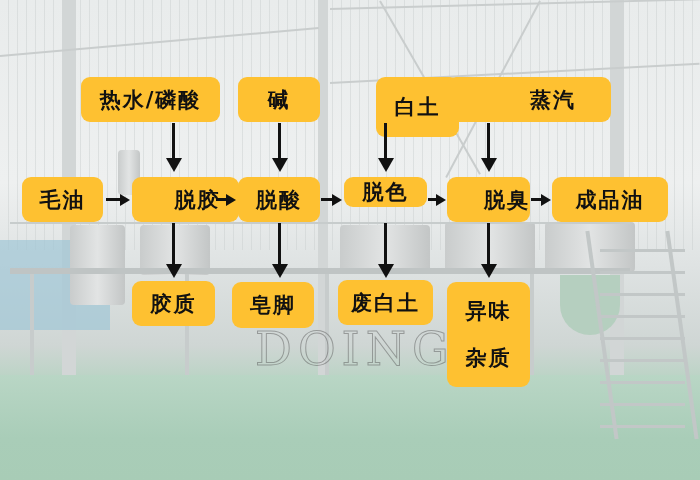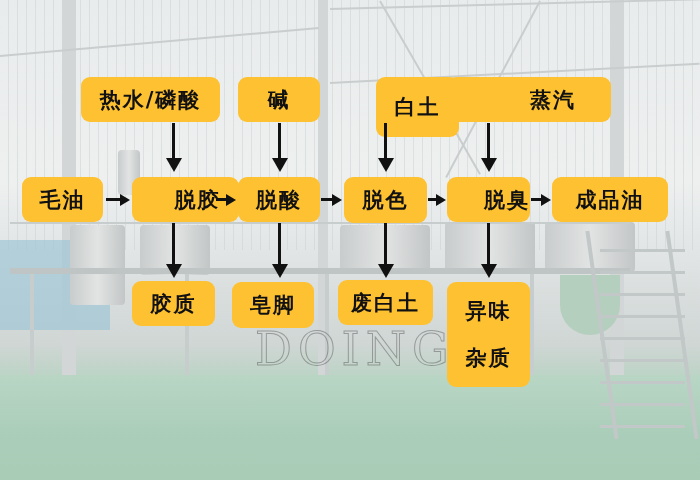--- a/index.html
+++ b/index.html
@@ -80,21 +80,21 @@
 
 <div class="box" style="left:22px;top:177px;width:81px;height:45px;">
   <span>毛油</span>
 </div>
 <div class="box" style="left:132px;top:177px;width:83px;height:45px;padding-left:24px;">
   <span>脱胶</span>
 </div>
 <div class="box" style="left:238px;top:177px;width:82px;height:45px;">
   <span>脱酸</span>
 </div>
-<div class="box" style="left:344px;top:177px;width:83px;height:46px;">
+<div class="box" style="left:344px;top:177px;width:83px;height:30px;">
   <span>脱色</span>
 </div>
 <div class="box" style="left:447px;top:177px;width:83px;height:45px;justify-content:flex-end;">
   <span>脱臭</span>
 </div>
 <div class="box" style="left:552px;top:177px;width:116px;height:45px;">
   <span>成品油</span>
 </div>
 
 <div class="box" style="left:132px;top:281px;width:83px;height:45px;">

